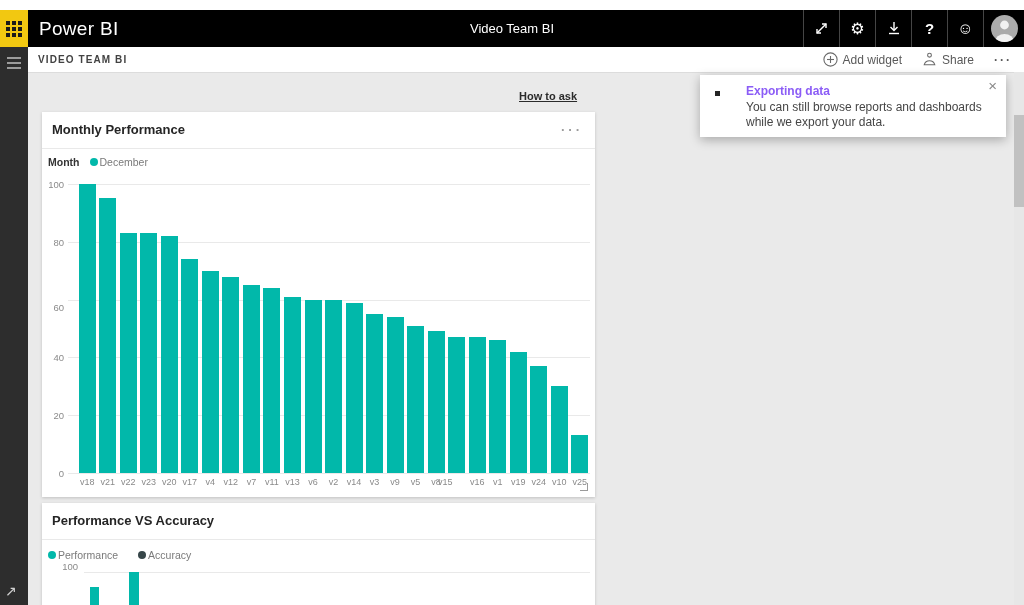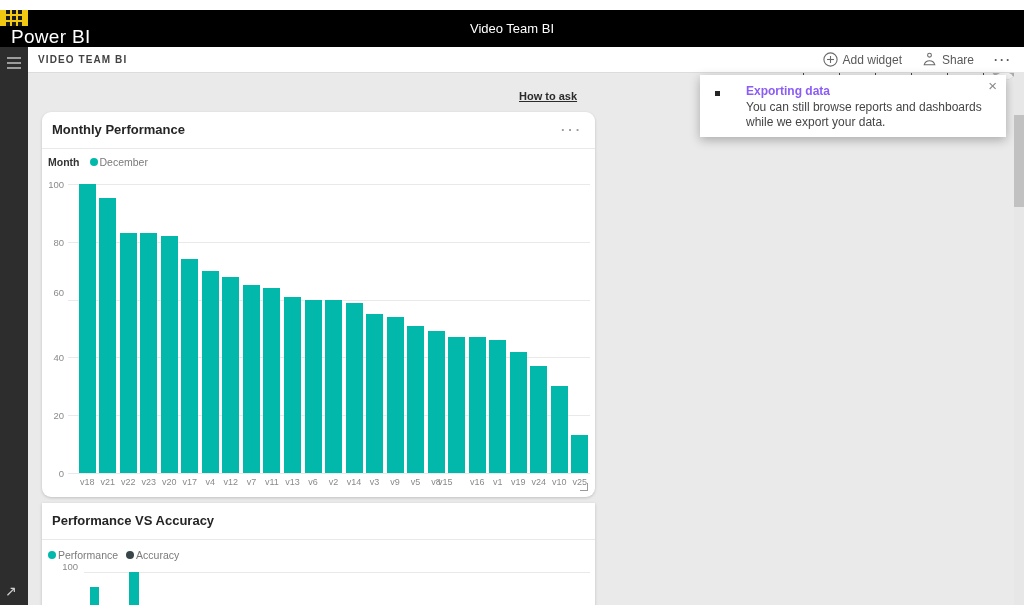--- a/index.html
+++ b/index.html
@@ -5,21 +5,21 @@
   html,body{margin:0;padding:0;background:#fff;}
   .screen{position:relative;width:1024px;height:605px;overflow:hidden;
           background:#eaeaea;font-family:"Liberation Sans","DejaVu Sans",sans-serif;
           -webkit-font-smoothing:antialiased;}
   .abs{position:absolute;}
 
   
   .browser-strip{left:0;top:0;width:1024px;height:10px;background:#fff;}
 
   
-  .topbar{left:0;top:10px;width:1024px;height:37px;background:#000;display:flex;align-items:stretch;flex-direction:column;}
+  .topbar{left:0;top:10px;width:1024px;height:37px;background:#000;display:flex;align-items:stretch;}
   .waffle{width:28px;background:#F2C811;display:flex;align-items:center;justify-content:center;cursor:pointer;}
   .waffle-grid{display:grid;grid-template-columns:repeat(3,4px);grid-template-rows:repeat(3,4px);gap:2px;}
   .waffle-grid i{background:#1a1a1a;display:block;}
   .logo{color:#fff;font-size:19px;font-weight:400;letter-spacing:.3px;display:flex;align-items:center;padding-left:11px;}
   .center-title{position:absolute;left:0;right:0;top:10px;height:37px;display:flex;align-items:center;justify-content:center;color:#fff;font-size:13px;pointer-events:none;}
   .top-icons{margin-left:auto;display:flex;height:37px;}
   .icon-cell{width:35px;height:37px;display:flex;align-items:center;justify-content:center;border-left:1px solid #454545;color:#fff;cursor:pointer;}
   .icon-cell.glyph{font-size:16px;}
   .icon-cell.q{font-size:15px;font-weight:700;}
   .avatar-cell{width:40px;}
@@ -47,21 +47,21 @@
 
   
   .toast{left:700px;top:75px;width:306px;height:62px;background:#fff;box-shadow:0 3px 10px rgba(0,0,0,.28);}
   .toast-dot{position:absolute;left:15px;top:16px;width:5px;height:5px;background:#252525;}
   .toast-close{position:absolute;right:9px;top:3px;font-size:15px;color:#8a8a8a;cursor:pointer;line-height:15px;}
   .toast-title{position:absolute;left:46px;top:9px;font-size:12px;font-weight:700;color:#8b5cf6;}
   .toast-body{position:absolute;left:46px;top:25px;width:244px;font-size:12px;color:#454545;line-height:15px;}
 
   
   .tile{background:#fff;box-shadow:0 1px 3px rgba(0,0,0,.18);overflow:hidden;cursor:pointer;}
-  .tile1{left:42px;top:112px;width:553px;height:385px;border-radius:9px;}
+  .tile1{left:42px;top:112px;width:553px;height:385px;}
   .tile2{left:42px;top:503px;width:553px;height:150px;}
   .tile-title{position:absolute;left:10px;top:10px;font-size:13px;font-weight:700;color:#252525;}
   .tile-menu{position:absolute;right:12px;top:10px;color:#9a9a9a;font-size:13px;letter-spacing:3px;font-weight:700;cursor:pointer;}
   .tile-divider{position:absolute;left:0;right:0;top:36px;height:1px;background:#e9e9e9;}
   .resize-corner{position:absolute;right:7px;bottom:6px;width:7px;height:7px;border-right:1px solid #9a9a9a;border-bottom:1px solid #9a9a9a;}
 
   
   .legend{position:absolute;display:flex;align-items:center;font-size:10.5px;color:#7a7a7a;}
   .legend .lg-title{font-weight:700;color:#333;margin-right:10px;}
   .lg-item{display:flex;align-items:center;margin-right:8px;}
@@ -180,21 +180,21 @@
       </span>
     </div>
     <div id="c1-area">
         <div class="gridline" style="left: 26px; width: 522px; top: 361px;"></div>
         <div class="y-tick" style="top: 356px;">0</div>
         <div class="gridline" style="left: 26px; width: 522px; top: 303.2px;"></div>
         <div class="y-tick" style="top: 298.2px;">20</div>
         <div class="gridline" style="left: 26px; width: 522px; top: 245.4px;"></div>
         <div class="y-tick" style="top: 240.4px;">40</div>
         <div class="gridline" style="left: 26px; width: 522px; top: 187.6px;"></div>
-        <div class="y-tick" style="top: 175px;">60</div>
+        <div class="y-tick" style="top: 190px;">60</div>
         <div class="gridline" style="left: 26px; width: 522px; top: 129.8px;"></div>
         <div class="y-tick" style="top: 124.8px;">80</div>
         <div class="gridline" style="left: 26px; width: 522px; top: 72px;"></div>
         <div class="y-tick" style="top: 67px;">100</div>
         <div class="bar" style="left: 36.8px; width: 17px; top: 72px; height: 289px; background: rgb(1, 184, 170);"></div>
         <div class="x-tick" style="left: 35px; width: 20.5px;">v18</div>
         <div class="bar" style="left: 57.3px; width: 17px; top: 86.4px; height: 274.6px; background: rgb(1, 184, 170);"></div>
         <div class="x-tick" style="left: 55.5px; width: 20.5px;">v21</div>
         <div class="bar" style="left: 77.8px; width: 17px; top: 121.1px; height: 239.9px; background: rgb(1, 184, 170);"></div>
         <div class="x-tick" style="left: 76px; width: 20.5px;">v22</div>
@@ -249,21 +249,21 @@
   <div class="abs toast">
     <span class="toast-dot"></span>
     <span class="toast-close">×</span>
     <div class="toast-title">Exporting data</div>
     <div class="toast-body">You can still browse reports and dashboards while we export your data.</div>
   </div>
 
   <div class="abs tile tile2">
     <div class="tile-title">Performance VS Accuracy</div>
     <div class="tile-divider"></div>
-    <div class="legend" style="left:6px;top:46px;">
+    <div class="legend" style="left:6px;top:46px;gap:12px;">
       <span class="lg-item">
         <span class="lg-dot" id="lg2-dot-a" style="background: rgb(1, 184, 170);"></span>
         <span>Performance</span>
       </span>
       <span class="lg-item">
         <span class="lg-dot" id="lg2-dot-b" style="background: rgb(55, 70, 73);"></span>
         <span>Accuracy</span>
       </span>
     </div>
     <div class="y-tick" style="width:36px;top:58px;">100</div>

